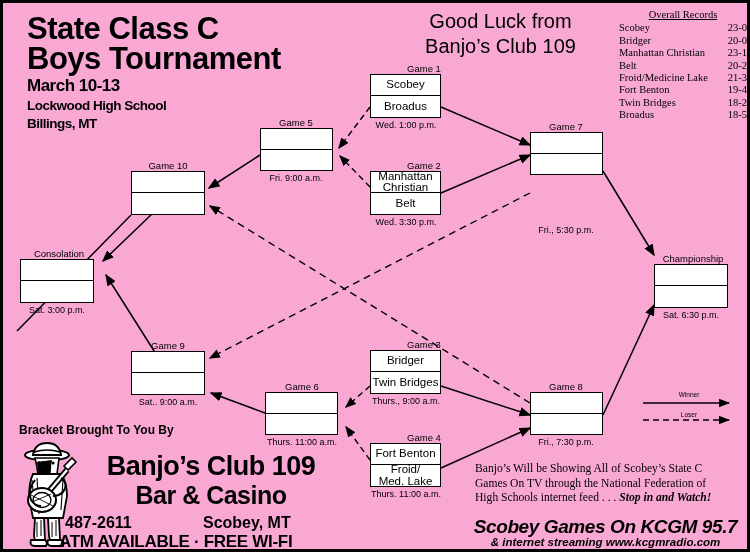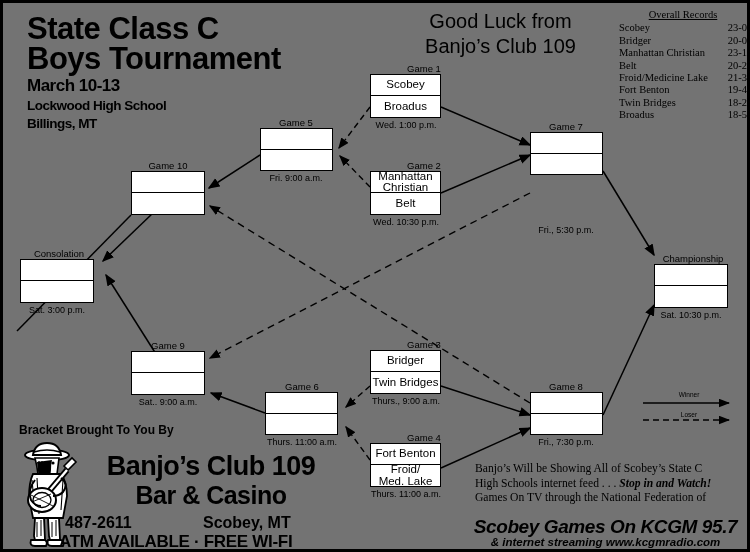--- a/index.html
+++ b/index.html
@@ -1,17 +1,17 @@
 <!DOCTYPE html>
 <html><head>
 <meta charset="utf-8">
 <style>
   html,body{margin:0;padding:0;background:#ffffff;}
   body{font-family:"Liberation Sans",sans-serif;color:#000;}
-  #page{position:relative;width:750px;height:552px;overflow:hidden;background:#737373;
+  #page{position:relative;width:750px;height:552px;overflow:hidden;background:#f9a8d4;
         box-sizing:border-box;border:3px solid #000;}
   #inner{position:absolute;left:0;top:0;right:0;bottom:0;}
 
   
   .hdr-title{position:absolute;font-weight:bold;letter-spacing:-0.5px;white-space:nowrap;}
   #title-line1{left:24px;top:8px;font-size:31px;}
   #title-line2{left:24px;top:38px;font-size:31px;}
   #title-date{left:24px;top:73px;font-size:17px;font-weight:bold;}
   #title-school{left:24px;top:95px;font-size:13.5px;font-weight:bold;}
   #title-city{left:24px;top:113px;font-size:13.5px;font-weight:bold;}
@@ -178,21 +178,21 @@
   <div class="glabel" style="left:362px;top:157px;width:118px;">Game 2</div>
   <div class="gbox" style="left:367px;top:168px;width:71px;height:44px;">
     <div class="slot top">
       <span class="two">
         <span>Manhattan</span><br>
         <span>Christian</span>
       </span>
     </div>
     <div class="slot">Belt</div>
   </div>
-  <div class="gtime" style="left:362px;top:214px;width:82px;">Wed. 10:30 p.m.</div>
+  <div class="gtime" style="left:362px;top:214px;width:82px;">Wed. 3:30 p.m.</div>
 
   <div class="glabel" style="left:362px;top:336px;width:118px;">Game 3</div>
   <div class="gbox" style="left:367px;top:347px;width:71px;height:44px;">
     <div class="slot top">Bridger</div>
     <div class="slot">Twin Bridges</div>
   </div>
   <div class="gtime" style="left:358px;top:393px;width:90px;">Thurs., 9:00 a.m.</div>
 
   <div class="glabel" style="left:362px;top:429px;width:118px;">Game 4</div>
   <div class="gbox" style="left:367px;top:440px;width:71px;height:44px;">
@@ -252,21 +252,21 @@
     <div class="slot top"></div>
     <div class="slot"></div>
   </div>
   <div class="gtime" style="left:13px;top:302px;width:82px;">Sat. 3:00 p.m.</div>
 
   <div class="glabel" style="left:640px;top:250px;width:100px;">Championship</div>
   <div class="gbox" style="left:651px;top:261px;width:74px;height:44px;">
     <div class="slot top"></div>
     <div class="slot"></div>
   </div>
-  <div class="gtime" style="left:647px;top:307px;width:82px;">Sat. 10:30 p.m.</div>
+  <div class="gtime" style="left:647px;top:307px;width:82px;">Sat. 6:30 p.m.</div>
 
   <div id="legend">
     <div class="lgl" id="lg-winner-label">Winner</div>
     <div class="lgl" id="lg-loser-label">Loser</div>
   </div>
 
   <div id="ad-brought">Bracket Brought To You By</div>
 
   <svg id="mascot" viewBox="0 0 70 108" xmlns="http://www.w3.org/2000/svg">
     <g fill="#000" stroke="#000" stroke-width="1">
@@ -304,22 +304,22 @@
   </svg>
 
   <div id="ad-name">Banjo’s Club 109</div>
   <div id="ad-sub">Bar &amp; Casino</div>
   <div id="ad-phone">487-2611</div>
   <div id="ad-town">Scobey, MT</div>
   <div id="ad-atm">ATM AVAILABLE · FREE WI-FI</div>
 
   <div id="promo">
     <div>Banjo’s Will be Showing All of Scobey’s State C</div>
+    <div>Games On TV through the National Federation of</div>
     <div>
       <span>High Schools internet feed . . . </span><span class="bold-it">Stop in and Watch!</span>
     </div>
-    <div>Games On TV through the National Federation of</div>
   </div>
   <div id="promo-radio">Scobey Games On KCGM 95.7</div>
   <div id="promo-stream">&amp; internet streaming  www.kcgmradio.com</div>
 
  </div>
 </div>
 
 </body></html>

